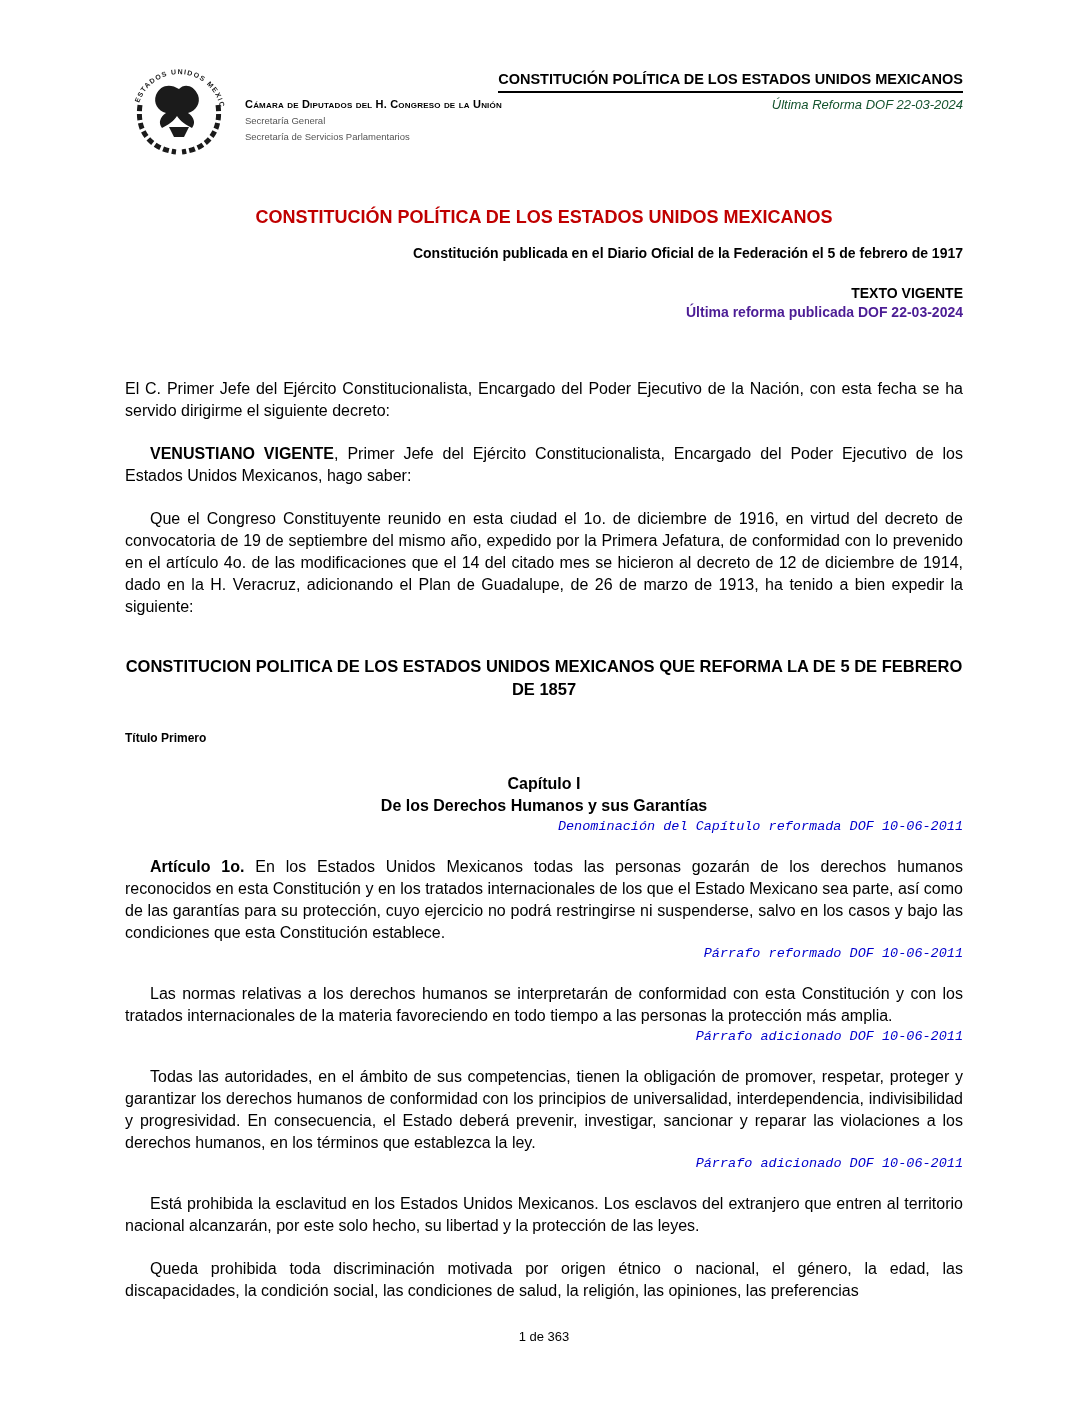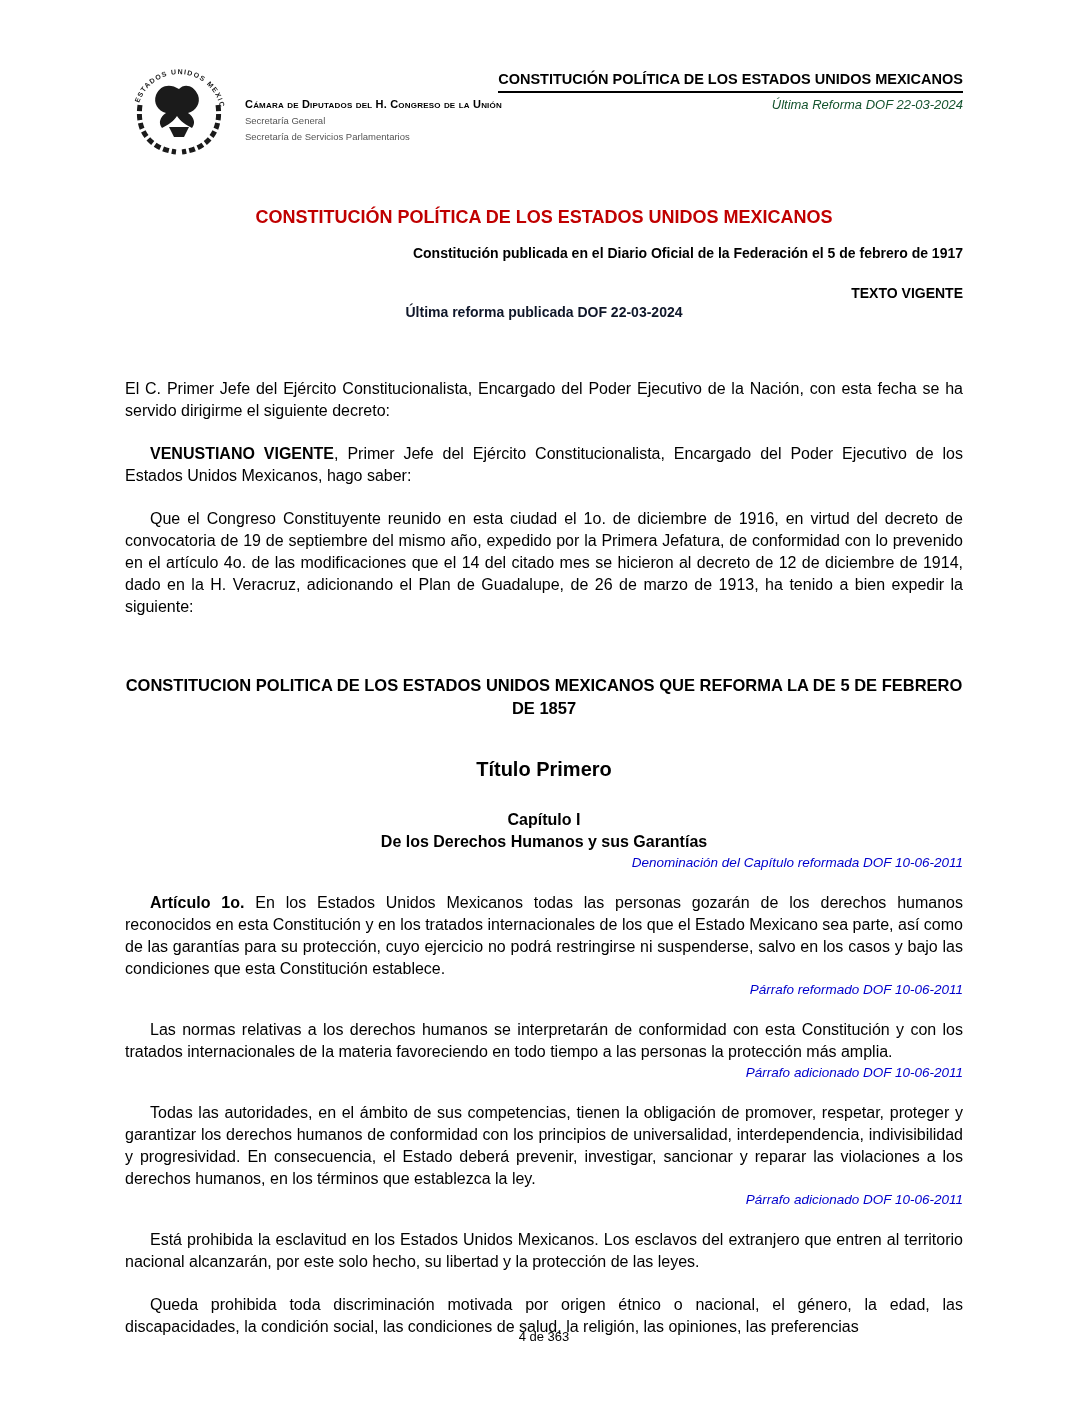--- a/index.html
+++ b/index.html
@@ -29,41 +29,41 @@
   }
   .hdr-reform{font-size:13px;font-style:italic;margin-top:4px;color:#14532d;}
   
   .content{margin:0 125px;padding-top:161px;}
   .main-title{
     margin-top:46px;text-align:center;
     color:#c00000;font-weight:bold;font-size:18px;
   }
   .published{margin-top:17px;text-align:right;font-weight:bold;font-size:14px;}
   .texto-vigente{margin-top:24px;text-align:right;font-weight:bold;font-size:14px;}
-  .ultima-reforma{margin-top:3px;text-align:center;font-weight:bold;font-size:14px;color:#0f172a;}
+  .ultima-reforma{margin-top:3px;text-align:right;font-weight:bold;font-size:14px;color:#4c1d95;}
   .para{
     margin:21px 0 0 0;
     font-size:16px;line-height:22px;
     text-align:justify;
   }
   .first-para{margin-top:58px;}
   .indent{text-indent:25px;}
   .annotation{
     margin:1px 0 0 0;
     text-align:right;
-    font-family:Liberation Sans, sans-serif;
+    font-family:Liberation Mono, monospace;
     font-style:italic;
     font-size:13.5px;line-height:17px;
     color:#0000cc;
   }
   .heading-1{
-    margin:56px auto 0 auto;max-width:838px;
+    margin:37px auto 0 auto;max-width:838px;
     text-align:center;font-weight:bold;font-size:16.5px;line-height:23px;
   }
-  .titulo{margin-top:38px;text-align:center;font-weight:bold;font-size:20px;}
+  .titulo{margin-top:30px;font-weight:bold;font-size:12px;}
   .capitulo{margin-top:28px;text-align:center;font-weight:bold;font-size:16px;line-height:22px;}
   .footer{
     position:absolute;left:0;right:0;bottom:64px;
     text-align:center;font-size:13px;color:#000;
   }
 </style>
 </head>
 <body>
 
 <div class="page">
@@ -123,15 +123,15 @@
 
     <p class="para indent">Todas las autoridades, en el ámbito de sus competencias, tienen la obligación de promover, respetar, proteger y garantizar los derechos humanos de conformidad con los principios de universalidad, interdependencia, indivisibilidad y progresividad. En consecuencia, el Estado deberá prevenir, investigar, sancionar y reparar las violaciones a los derechos humanos, en los términos que establezca la ley.</p>
     <div class="annotation">Párrafo adicionado DOF 10-06-2011</div>
 
     <p class="para indent">Está prohibida la esclavitud en los Estados Unidos Mexicanos. Los esclavos del extranjero que entren al territorio nacional alcanzarán, por este solo hecho, su libertad y la protección de las leyes.</p>
 
     <p class="para indent">Queda prohibida toda discriminación motivada por origen étnico o nacional, el género, la edad, las discapacidades, la condición social, las condiciones de salud, la religión, las opiniones, las preferencias</p>
 
   </div>
 
-  <div class="footer">4 de 363</div>
+  <div class="footer">1 de 363</div>
 
 </div>
 
 </body></html>

